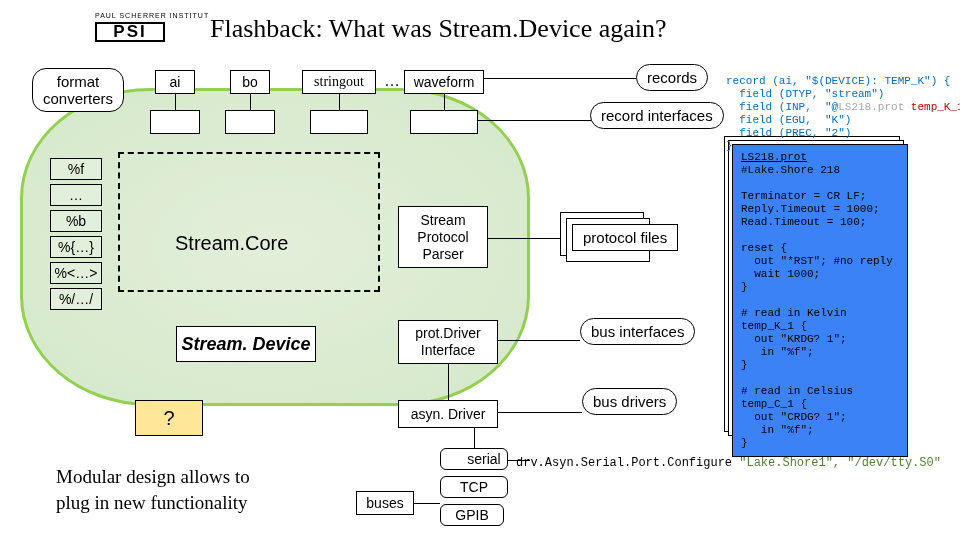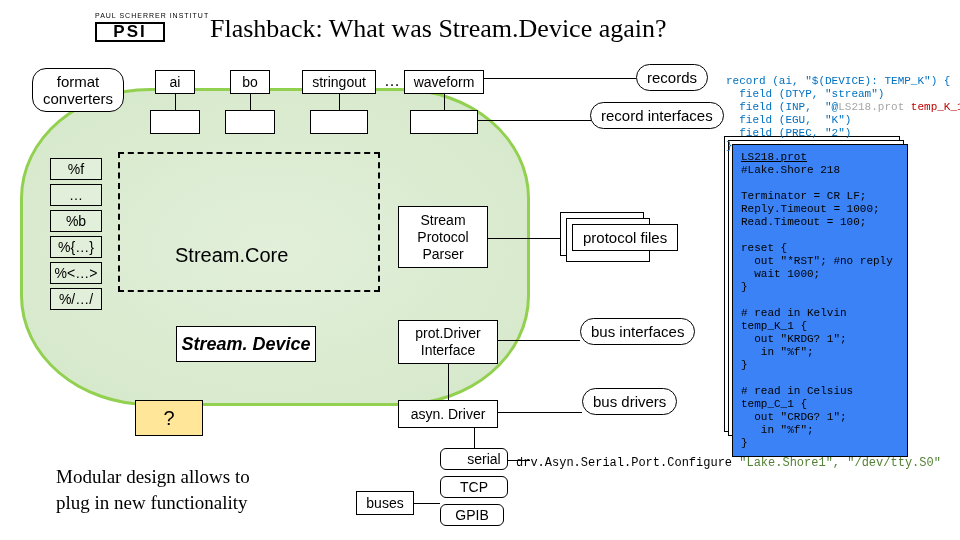--- a/index.html
+++ b/index.html
@@ -38,21 +38,21 @@
 <div class="logo-box">PSI</div>
 <div class="title">Flashback: What was Stream.Device again?</div>
 
 <div class="big-bubble"></div>
 
 <div class="callout" style="top:68px; left:32px; white-space:pre; line-height:17px;">format
 converters</div>
 
 <div class="box" style="top:70px; left:155px; width:40px; height:24px;">ai</div>
 <div class="box" style="top:70px; left:230px; width:40px; height:24px;">bo</div>
-<div class="box" style="top:70px; left:302px; width:74px; height:24px;">stringout</div>
+<div class="box" style="top:70px; left:302px; width:74px; height:24px;font-family:Liberation Serif, serif;">stringout</div>
 <span class="ellipsis" style="top:72px; left:384px;">…</span>
 <div class="box" style="top:70px; left:404px; width:80px; height:24px;">waveform</div>
 
 <div class="box" style="top:110px; left:150px; width:50px; height:24px;"></div>
 <div class="box" style="top:110px; left:225px; width:50px; height:24px;"></div>
 <div class="box" style="top:110px; left:310px; width:58px; height:24px;"></div>
 <div class="box" style="top:110px; left:410px; width:68px; height:24px;"></div>
 <div class="conn" style="top:94px; left:175px; height:16px;"></div>
 <div class="conn" style="top:94px; left:250px; height:16px;"></div>
 <div class="conn" style="top:94px; left:339px; height:16px;"></div>
@@ -64,21 +64,21 @@
 <div class="conn-h" style="top:120px; left:478px; width:125px;"></div>
 
 <div class="box fmt" style="top:158px;">%f</div>
 <div class="box fmt" style="top:184px;">…</div>
 <div class="box fmt" style="top:210px;">%b</div>
 <div class="box fmt" style="top:236px;">%{…}</div>
 <div class="box fmt" style="top:262px;">%&lt;…&gt;</div>
 <div class="box fmt" style="top:288px;">%/…/</div>
 
 <div style="position:absolute; top:152px; left:118px; width:262px; height:140px; border:2px dashed #000; z-index:2;"></div>
-<div style="position:absolute; top:244px; left:175px; font-size:20px; z-index:3;">Stream.Core</div>
+<div style="position:absolute; top:232px; left:175px; font-size:20px; z-index:3;">Stream.Core</div>
 
 <div class="box" style="top:206px; left:398px; width:90px; height:62px; white-space:pre; text-align:center; line-height:17px;">Stream
 Protocol
 Parser</div>
 
 <div class="code-shadow" style="top:212px; left:560px; width:84px; height:44px;"></div>
 <div class="code-shadow" style="top:218px; left:566px; width:84px; height:44px;"></div>
 <div class="callout" style="top:224px; left:572px; border-radius:0;">protocol files</div>
 <div class="conn-h" style="top:238px; left:488px; width:72px;"></div>
 

